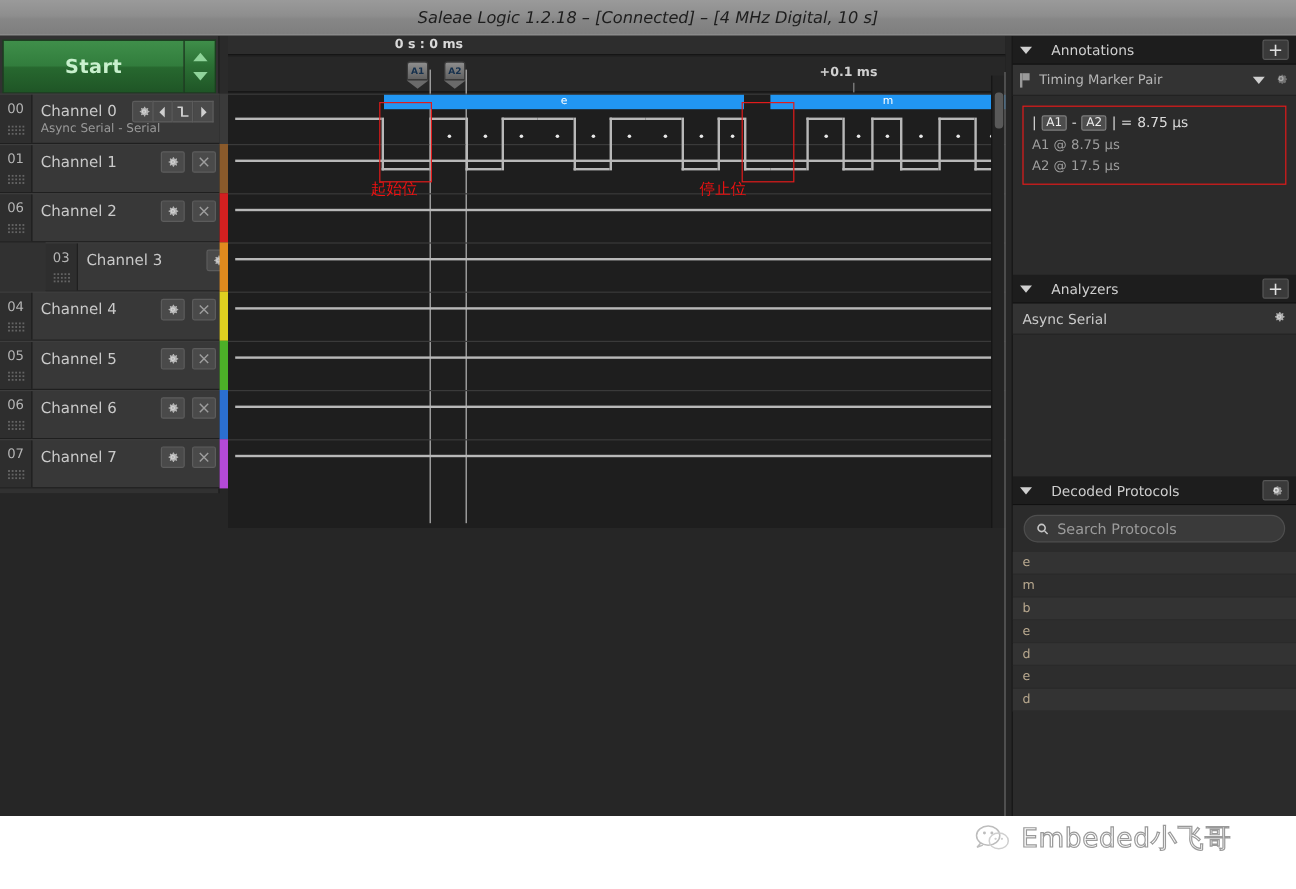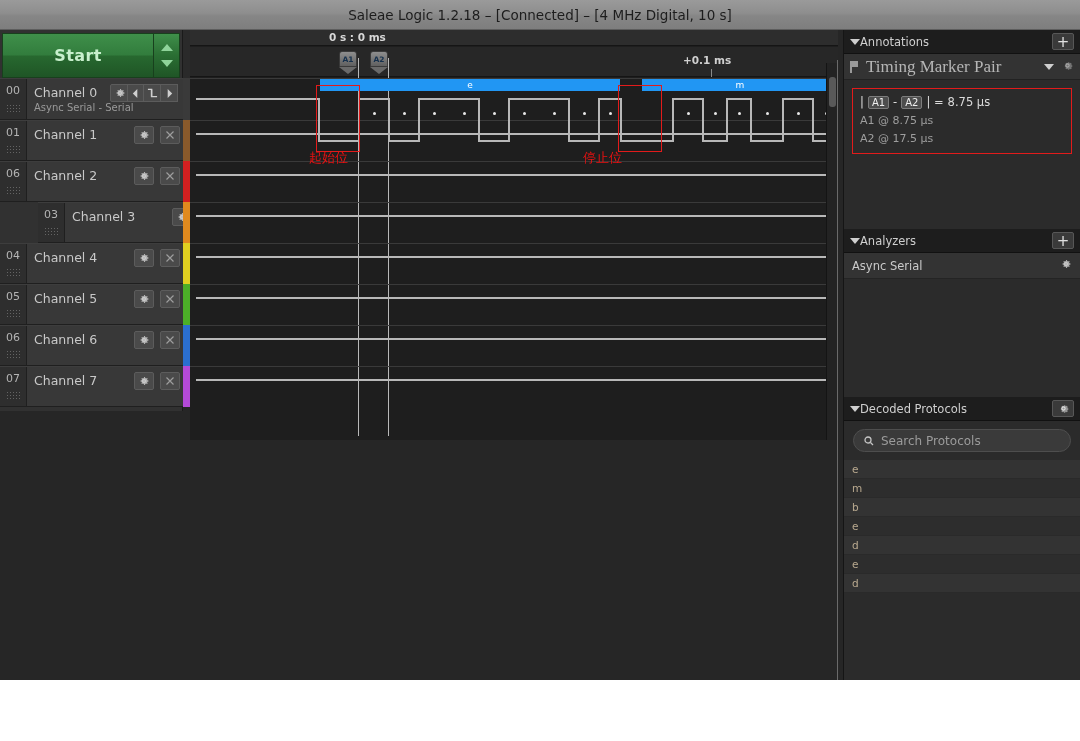--- a/index.html
+++ b/index.html
@@ -17,21 +17,21 @@
 
   
   .titlebar {
     position: absolute; left: 0; top: 0; width: 1080px; height: 30px;
     background: linear-gradient(to bottom, #9a9a9a 0%, #8e8e8e 45%, #868686 55%, #7e7e7e 100%);
     border-bottom: 1px solid #5d5d5d;
   }
   .title-text {
     position: absolute; left: 0; top: 0; width: 1080px; height: 30px;
     line-height: 30px; text-align: center;
-    font-size: 13.5px; color: #1d1d1d;
+    font-size: 13.5px; color: #1d1d1d; font-style: italic;
   }
   .title-right {
     position: absolute; right: 4px; top: 0; height: 30px;
     display: flex; align-items: center; gap: 0px;
   }
   .opt-btn {
     font-size: 12.5px; color: #2a2a2a; padding: 0 8px; height: 30px;
     display: flex; align-items: center; gap: 5px; cursor: pointer;
   }
   .caret-d {
@@ -185,39 +185,39 @@
   .redbox { position: absolute; border: 1.5px solid #e21b1b; }
   .cn-note { position: absolute; color: #ee1111; font-size: 13px; white-space: nowrap; }
 
   
   .rightcol {
     position: absolute; left: 843px; top: 0; width: 237px; height: 651px;
     background: #2b2b2b; border-left: 1px solid #151515;
   }
   .panel-head {
     height: 24px; background: #1d1d1d; border-bottom: 1px solid #111;
-    display: flex; align-items: center; padding: 0 6px; gap: 0;
+    display: flex; align-items: center; padding: 0 6px; gap: 16px;
   }
   .panel-head .ttl { color: #cfcfcf; font-size: 11.5px; flex: 1; }
   .tri-r { width:0;height:0;border-left:5px solid transparent;border-right:5px solid transparent;border-top:6px solid #cfcfcf; cursor:pointer; }
   .plusbtn {
     width: 22px; height: 17px; background: #3a3a3a; border: 1px solid #575757;
     border-radius: 2px; color: #e0e0e0; font-size: 15px; line-height: 14px;
     display: flex; align-items: center; justify-content: center; cursor: pointer;
   }
   .gearbtn2 {
     width: 22px; height: 17px; background: #3a3a3a; border: 1px solid #575757;
     border-radius: 2px; display: flex; align-items: center; justify-content: center;
     cursor: pointer;
   }
   .subhead {
     height: 26px; background: #333; border-bottom: 1px solid #222;
     display: flex; align-items: center; padding: 0 6px; gap: 7px;
   }
-  .subhead .st { color: #b6b6b6; font-size: 17px; flex: 1; font-family: Liberation Serif, serif; }
+  .subhead .st { color: #b6b6b6; font-size: 11px; flex: 1; }
   .flagicon { width: 9px; height: 12px; position: relative; }
   .flagicon::before {
     content:''; position:absolute; left:0; top:0; width:2px; height:12px; background:#9a9a9a;
   }
   .flagicon::after {
     content:''; position:absolute; left:2px; top:0; width:6px; height:6px; background:#9a9a9a;
   }
   .anno-box {
     margin: 8px 8px 0 8px; border: 1px solid #e21b1b; padding: 6px 7px 8px 7px;
   }
@@ -669,14 +669,26 @@
           <div class="proto-item">d</div>
           <div class="proto-item">e</div>
           <div class="proto-item">d</div>
         </div>
     </div>
 
     <div class="outer-frame"></div>
   </div>
 
   <div class="white-strip"></div>
+  <div class="watermark">
+    <svg width="30" height="26" viewBox="0 0 34 28">
+      <ellipse cx="13" cy="11" rx="11" ry="9" fill="none" stroke="#bdbdbd" stroke-width="1.4"></ellipse>
+      <path d="M6 18 L2.5 22 L8 20" fill="none" stroke="#bdbdbd" stroke-width="1.4"></path>
+      <circle cx="9.5" cy="8.5" r="1.4" fill="#bdbdbd"></circle>
+      <circle cx="16.5" cy="8.5" r="1.4" fill="#bdbdbd"></circle>
+      <ellipse cx="23" cy="16" rx="9" ry="7.5" fill="none" stroke="#cfcfcf" stroke-width="1.4"></ellipse>
+      <circle cx="20" cy="14" r="1.1" fill="#cfcfcf"></circle>
+      <circle cx="26" cy="14" r="1.1" fill="#cfcfcf"></circle>
+    </svg>
+    <span class="wm-text">Embeded小飞哥</span>
+  </div>
 
 </div>
 
 </body></html>

